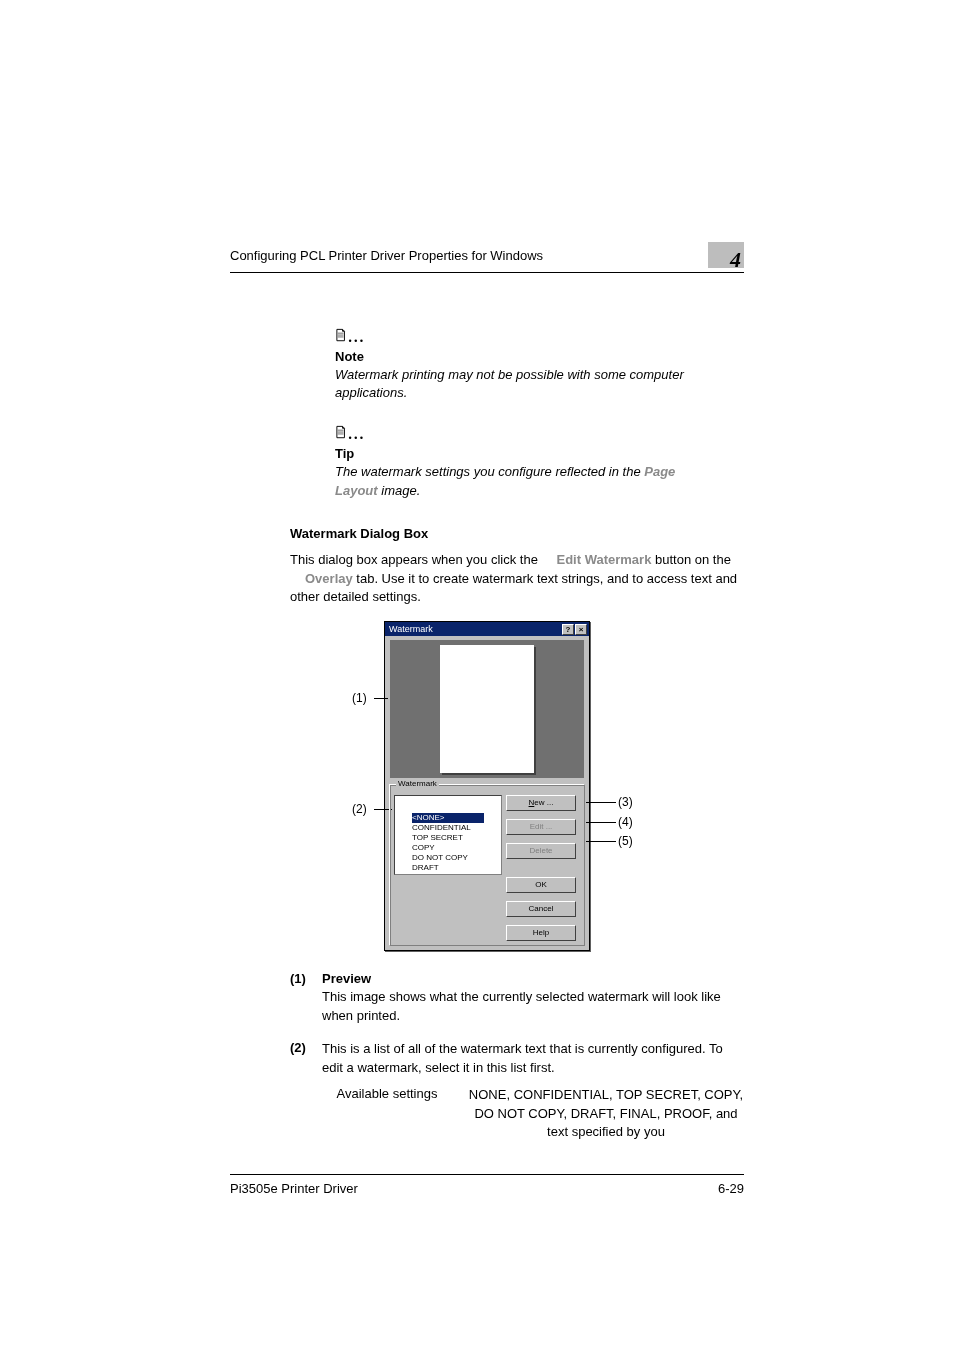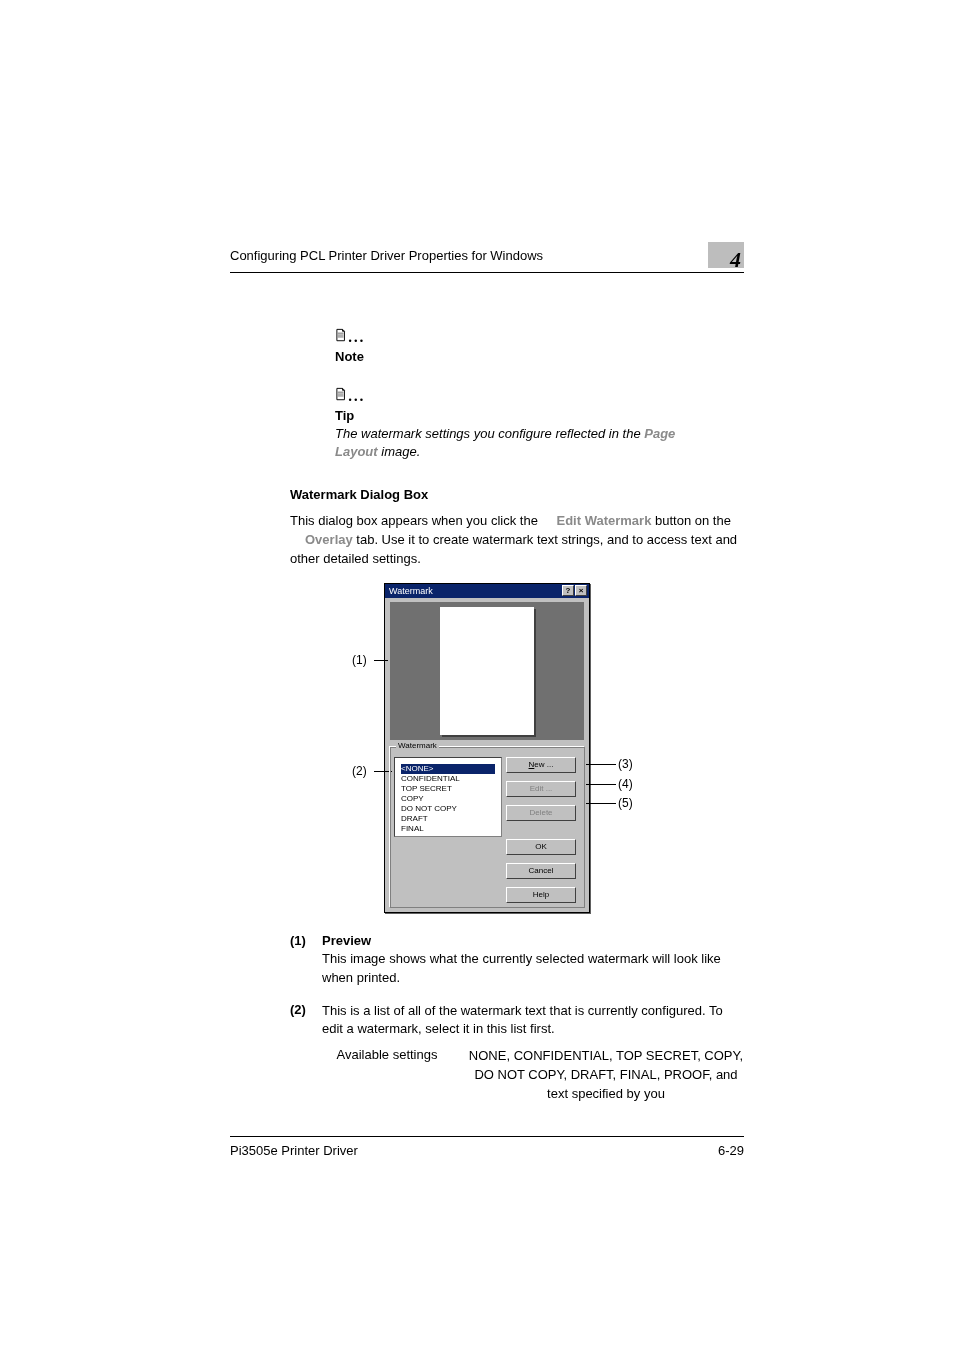--- a/index.html
+++ b/index.html
@@ -177,21 +177,21 @@
   .listbox {
     width: 108px;
     height: 80px;
     background: #fff;
     border: 1px solid #808080;
     border-top-color: #404040;
     border-left-color: #404040;
     overflow: hidden;
     font-size: 8px;
     line-height: 10px;
-    padding: 6px;
+    padding: 17px;
     box-sizing: border-box;
   }
   .listbox .sel {
     background: #0a246a;
     color: #fff;
   }
   .btn-col {
     display: flex;
     flex-direction: column;
     gap: 8px;
@@ -275,20 +275,21 @@
       <svg width="36" height="18" viewBox="0 0 36 18">
         <path d="M2 2 L8 2 L10 4 L10 14 L2 14 Z" fill="none" stroke="#000" stroke-width="1"></path>
         <path d="M8 2 L8 4 L10 4" fill="none" stroke="#000" stroke-width="1"></path>
         <path d="M3 6 L9 6 M3 8 L9 8 M3 10 L9 10" stroke="#000" stroke-width="0.6"></path>
         <circle cx="16" cy="14" r="1.3" fill="#000"></circle>
         <circle cx="22" cy="14" r="1.3" fill="#000"></circle>
         <circle cx="28" cy="14" r="1.3" fill="#000"></circle>
       </svg>
     </div>
     <div class="note-label">Note</div>
+    <div class="note-body">Watermark printing may not be possible with some computer applications.</div>
   </div>
 
   <div class="tip-block">
     <div class="note-icon">
       <svg width="36" height="18" viewBox="0 0 36 18">
         <path d="M2 2 L8 2 L10 4 L10 14 L2 14 Z" fill="none" stroke="#000" stroke-width="1"></path>
         <path d="M8 2 L8 4 L10 4" fill="none" stroke="#000" stroke-width="1"></path>
         <path d="M3 6 L9 6 M3 8 L9 8 M3 10 L9 10" stroke="#000" stroke-width="0.6"></path>
         <circle cx="16" cy="14" r="1.3" fill="#000"></circle>
         <circle cx="22" cy="14" r="1.3" fill="#000"></circle>

